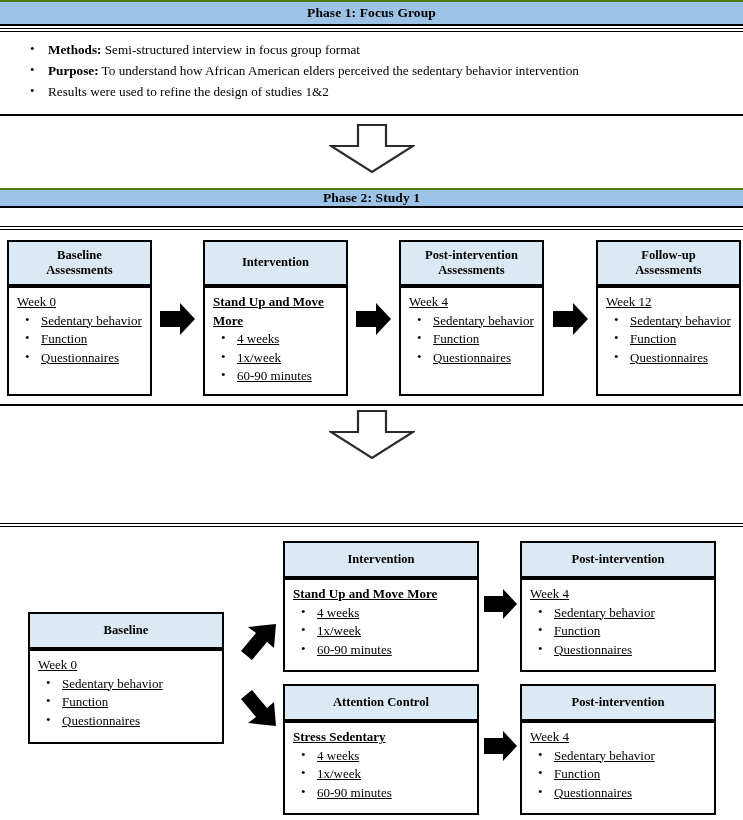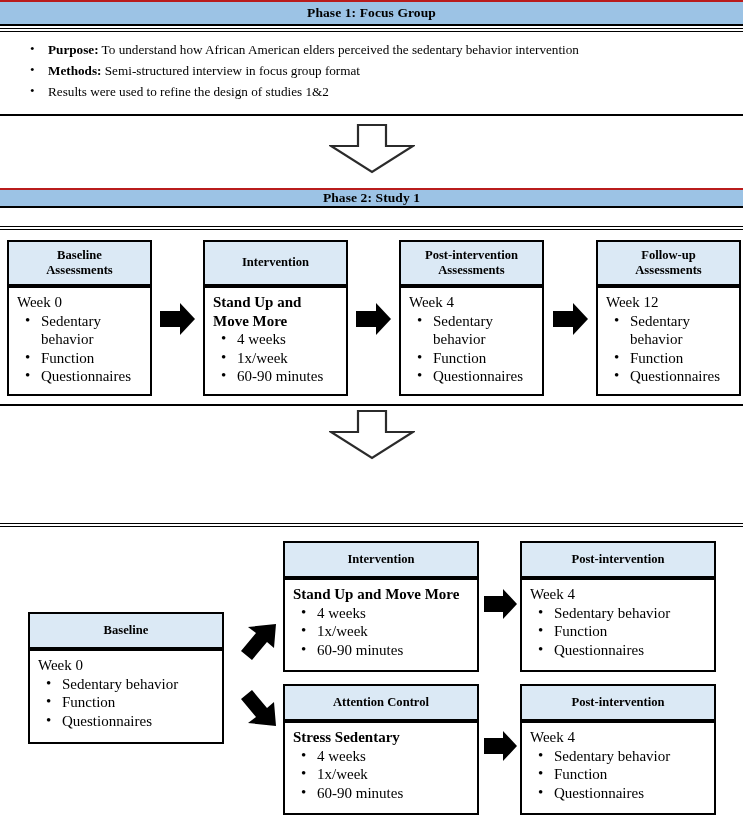--- a/index.html
+++ b/index.html
@@ -19,21 +19,21 @@
     overflow: hidden;
     background: #ffffff;
   }
 
   
   .phase-bar {
     position: absolute;
     left: 0;
     width: 743px;
     background: #9cc3e5;
-    border-top: 2px solid #b91c1c;
+    border-top: 2px solid #4d7c0f;
     border-bottom: 2px solid #000;
     box-sizing: border-box;
     display: flex;
     align-items: center;
     justify-content: center;
     font-weight: bold;
     font-size: 13.5px;
     letter-spacing: .1px;
   }
   
@@ -95,22 +95,23 @@
     line-height: 15.5px;
     width: 100%;
   }
   .box-body {
     box-sizing: border-box;
     border: 2px solid #000;
     border-top: 2px solid #000;
     background: #ffffff;
     width: 100%;
     padding: 5px 6px 5px 7px;
-    font-size: 15px;
+    font-size: 13px;
     line-height: 18.5px;
+    text-decoration: underline;
   }
   .box-body .body-title {
     display: block;
     margin: 0 0 0 1px;
   }
   .box-body .body-title.bold { font-weight: bold; }
   .box-body ul {
     margin: 0;
     padding: 0;
     list-style: none;
@@ -138,24 +139,24 @@
 
 <div id="page">
 
   <div class="phase-bar" style="top:0px; height:26px;">
     <span>Phase 1: Focus Group</span>
   </div>
   <div class="phase-rule" style="top:28px;"></div>
 
   <ul class="bullets-p1" style="top:39px; left:22px; width:700px;">
     <li>
-      <span class="lead">Purpose:</span><span> To understand how African American elders perceived the sedentary behavior intervention</span>
+      <span class="lead">Methods:</span><span> Semi-structured interview in focus group format</span>
     </li>
     <li>
-      <span class="lead">Methods:</span><span> Semi-structured interview in focus group format</span>
+      <span class="lead">Purpose:</span><span> To understand how African American elders perceived the sedentary behavior intervention</span>
     </li>
     <li>
       <span class="lead"></span><span>Results were used to refine the design of studies 1&amp;2</span>
     </li>
   </ul>
 
   <div class="section-rule" style="top:114px;"></div>
 
   <div class="arrow" style="top:124px; left:329px; width:86px; height:50px;">
     <svg width="86" height="50" viewBox="0 0 86 50">

